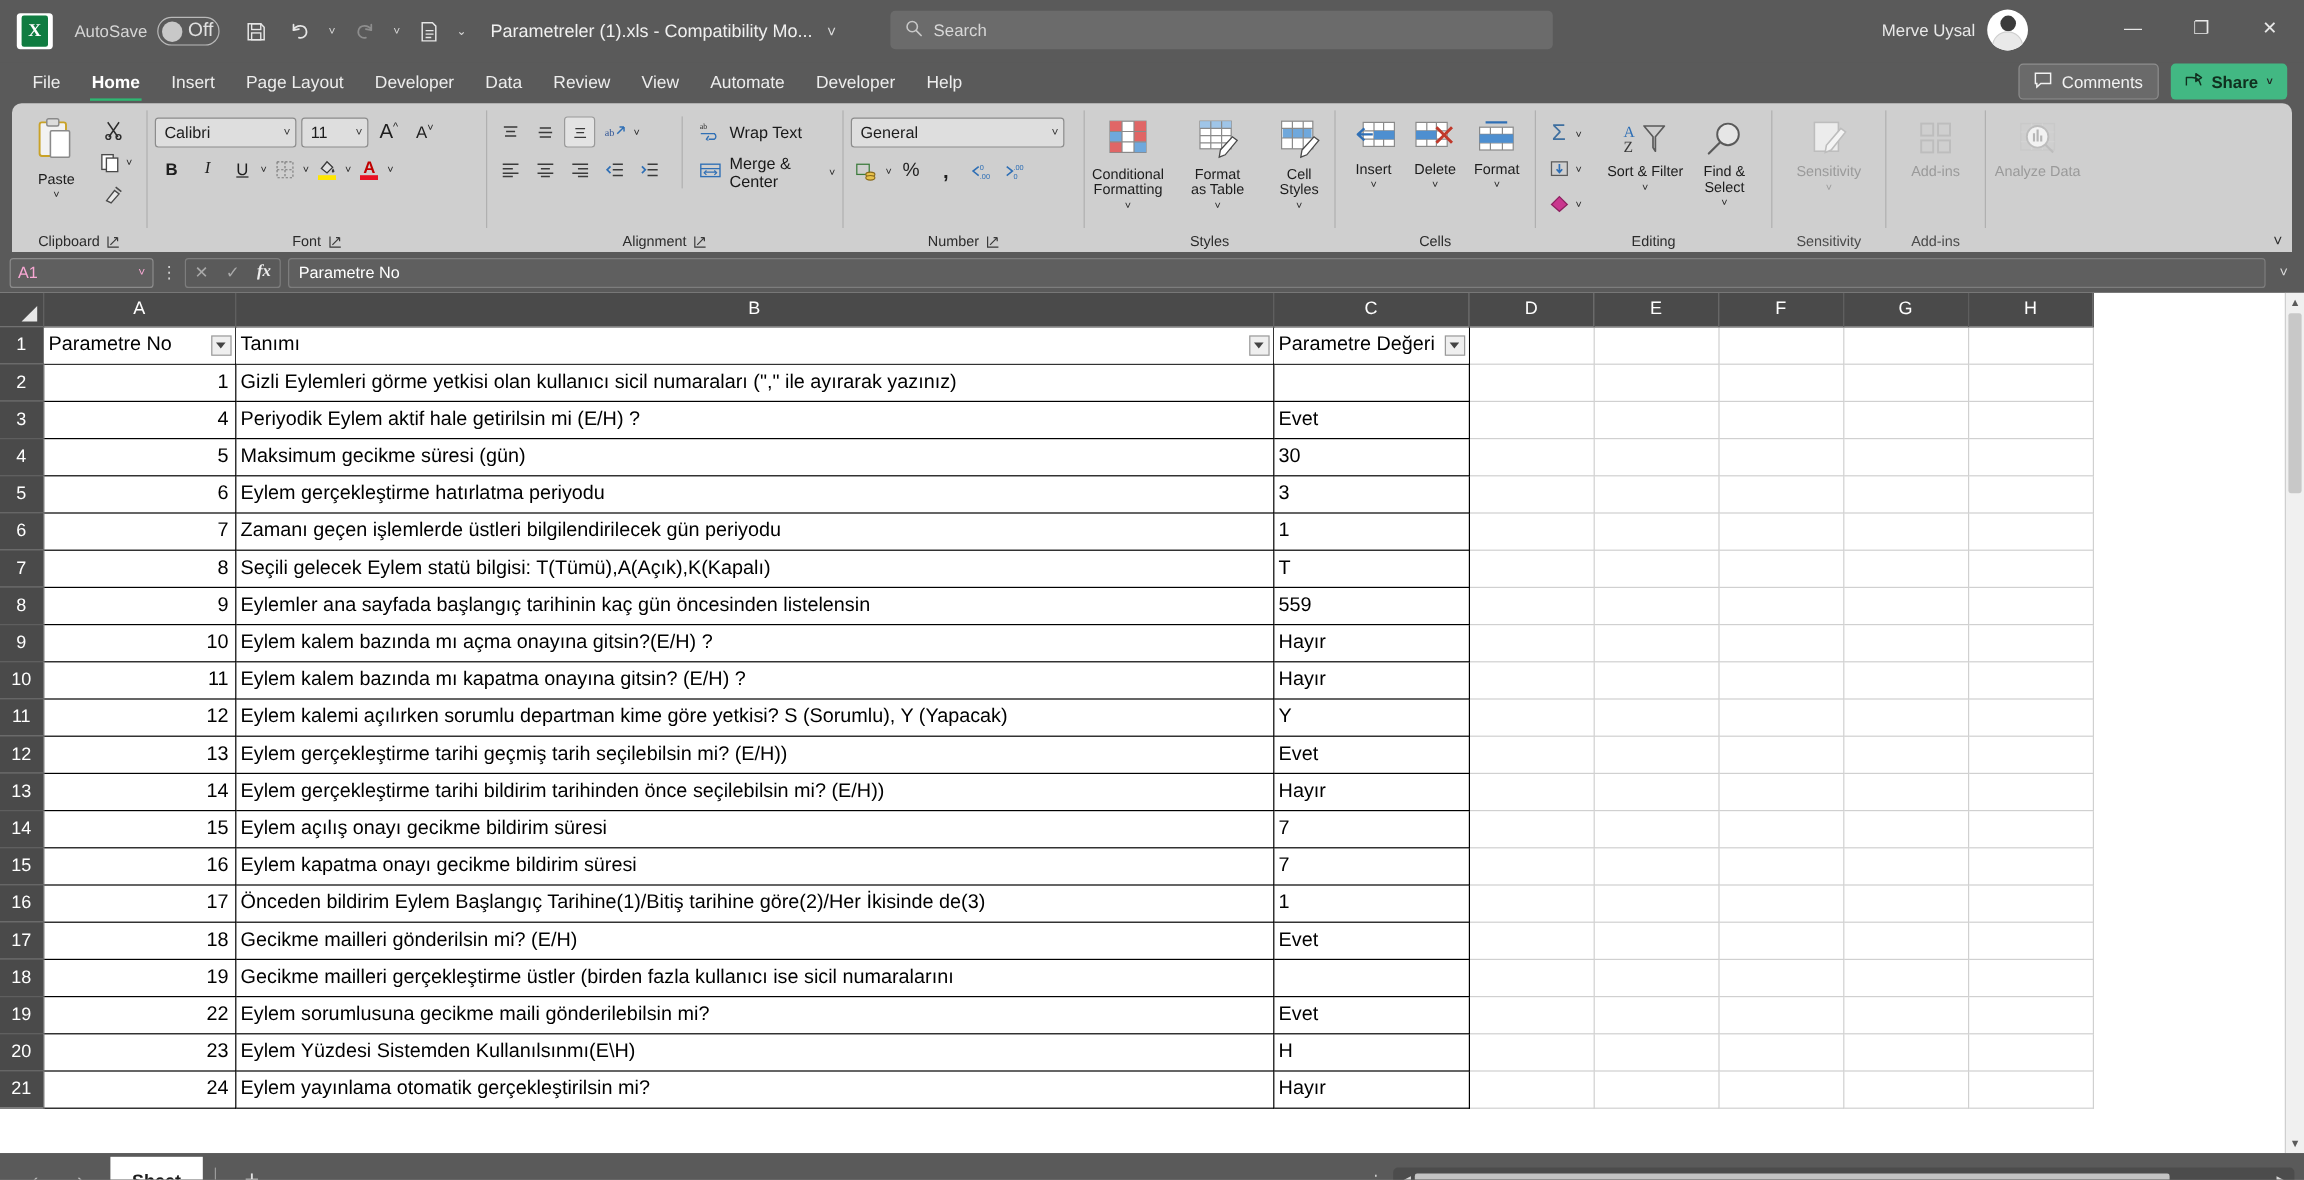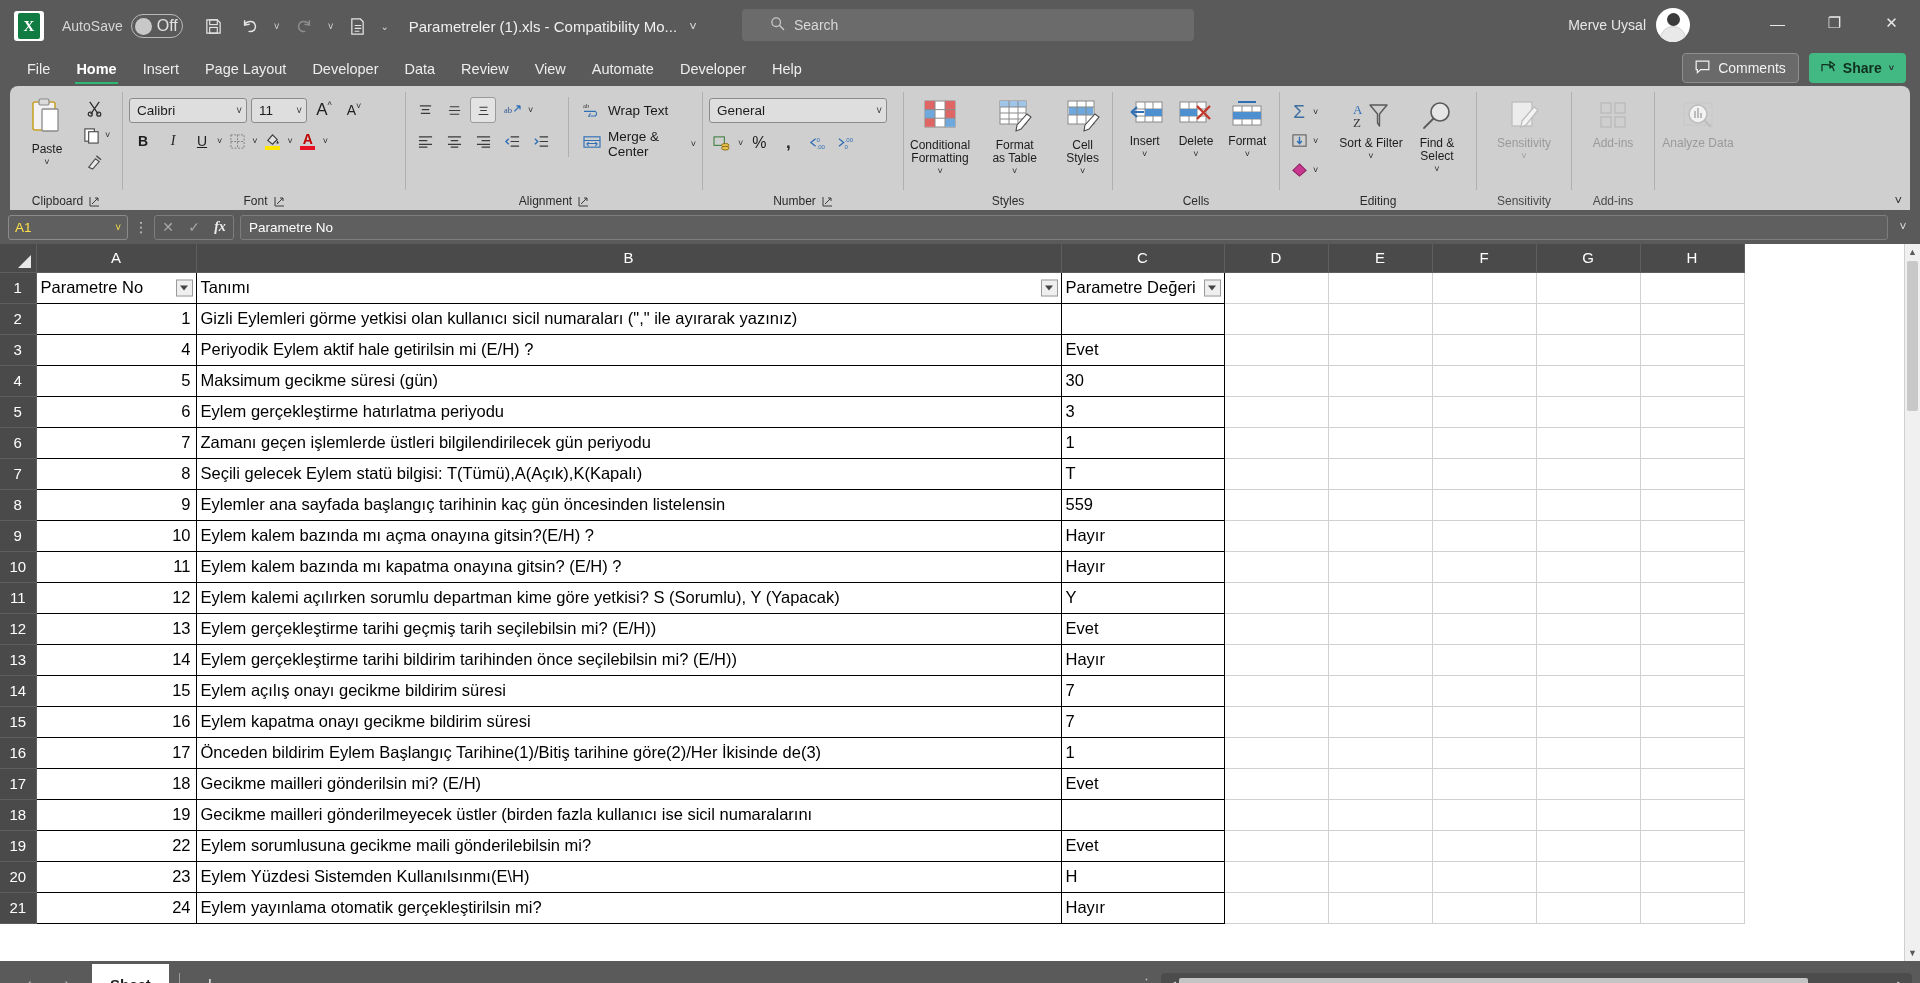--- a/index.html
+++ b/index.html
@@ -38,23 +38,23 @@
     color: #e6e6e6;
   }
   .qat-btn.dim { color: #8d8d8d; }
   .qat-btn svg { display: block; }
   .caret { font-size: 10px; color: #d8d8d8; width: 16px; text-align:center;}
   .doc-title {
     color: #f0f0f0; font-size: 15px; margin-left: 16px; white-space: nowrap;
   }
   .title-caret { color: #dcdcdc; font-size: 13px; margin-left: 12px; }
   .searchbox {
-    position: absolute; left: 742px; top: 9px; width: 452px; height: 32px;
+    position: absolute; left: 742px; top: 9px; width: 552px; height: 32px;
     background: #6b6b6b; border-radius: 4px; display: flex; align-items: center;
-    padding-left: 28px; color: #d8d8d8; font-size: 14px;
+    padding-left: 12px; color: #d8d8d8; font-size: 14px;
   }
   .searchbox .s-ico { margin-right: 9px; opacity: .85; }
   .acct {
     position: absolute; right: 230px; top: 8px; display: flex; align-items: center; gap: 10px;
   }
   .acct-name { color: #e8e8e8; font-size: 14px; }
   .avatar {
     width: 34px; height: 34px; border-radius: 50%; background: #ffffff;
     position: relative; overflow: hidden;
   }
@@ -108,21 +108,21 @@
   .wtxt { display: flex; align-items: center; gap: 7px; font-size: 13.5px; color: #191919; height: 27px; }
   .tiny { font-size: 9px; }
   .mini-caret { font-size: 9px; color: #222; }
   .ribbon-collapse { position: absolute; right: 8px; bottom: 2px; color: #2f2f2f; font-size: 13px; }
   .rgroup.disabled .bigbtn { color: #9a9a9a; }
   .rgroup.disabled .glabel { color:#4a4a4a; }
   
   .fbar { height: 34px; background: #5a5a5a; display: flex; align-items: center; padding: 0 8px; gap: 6px; }
   .namebox {
     width: 120px; height: 25px; border: 1px solid #8b8b8b; border-radius: 3px; background: #5f5f5f;
-    display: flex; align-items: center; padding: 0 6px; color: #fde047; font-size: 13.5px;
+    display: flex; align-items: center; padding: 0 6px; color: #f9a8d4; font-size: 13.5px;
   }
   .namebox .nv { flex: 1; }
   .vdots { color: #cfcfcf; font-size: 14px; width: 14px; text-align: center; letter-spacing:0; }
   .fbtns { display: flex; align-items: center; border: 1px solid #7d7d7d; border-radius: 3px; height: 25px; }
   .fbtn { width: 26px; height: 23px; display: flex; align-items: center; justify-content: center; color: #a9a9a9; font-size: 14px; }
   .fbtn.fx { color: #ededed; font-style: italic; font-family: "Liberation Serif", serif; font-weight: bold; }
   .finput {
     flex: 1; height: 25px; border: 1px solid #7d7d7d; border-radius: 3px; background: #5f5f5f;
     display: flex; align-items: center; padding: 0 8px; color: #ffffff; font-size: 13.5px;
   }
@@ -990,21 +990,21 @@
           <td class="cell">Evet</td>
           <td class="cell empty-col"></td>
           <td class="cell empty-col"></td>
           <td class="cell empty-col"></td>
           <td class="cell empty-col"></td>
           <td class="cell empty-col"></td>
         </tr>
         <tr>
           <td class="rowhdr">18</td>
           <td class="cell num">19</td>
-          <td class="cell">Gecikme mailleri gönderilmeyecek üstler (birden fazla kullanıcı ise sicil numaralarını</td>
+          <td class="cell">Gecikme mailleri gerçekleştirme üstler (birden fazla kullanıcı ise sicil numaralarını</td>
           <td class="cell"></td>
           <td class="cell empty-col"></td>
           <td class="cell empty-col"></td>
           <td class="cell empty-col"></td>
           <td class="cell empty-col"></td>
           <td class="cell empty-col"></td>
         </tr>
         <tr>
           <td class="rowhdr">19</td>
           <td class="cell num">22</td>

